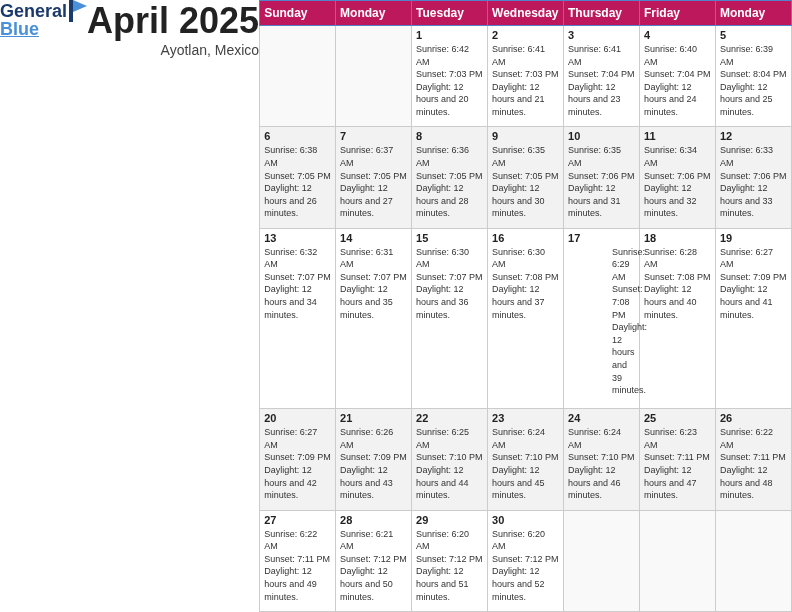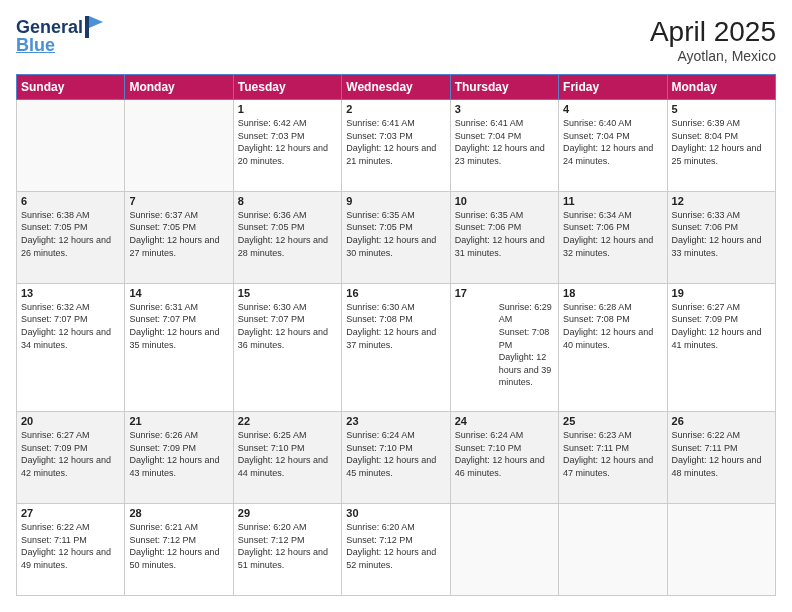--- a/index.html
+++ b/index.html
@@ -6,23 +6,22 @@
     body {
       width: 792px;
       height: 612px;
       font-family: Arial, sans-serif;
       background: #fff;
       overflow: hidden;
     }
     .page {
       width: 792px;
       height: 612px;
-      padding: 16px;
       display: flex;
-      flex-direction: column;
+      flex-direction: row;
     }
     .header {
       display: flex;
       justify-content: space-between;
       align-items: flex-start;
       margin-bottom: 10px;
     }
     .logo {
       display: flex;
       align-items: center;
@@ -30,22 +29,22 @@
     .logo-text {
       font-size: 18px;
       font-weight: bold;
       color: #1a3a6b;
       line-height: 1;
     }
     .title-block {
       text-align: right;
     }
     .main-title {
-      font-size: 28px;
-      font-weight: normal;
+      font-size: 36px;
+      font-weight: bold;
       color: #222;
     }
     .subtitle {
       font-size: 14px;
       color: #444;
     }
     .calendar {
       flex: 1;
       border: 1px solid #ccc;
       border-collapse: collapse;

